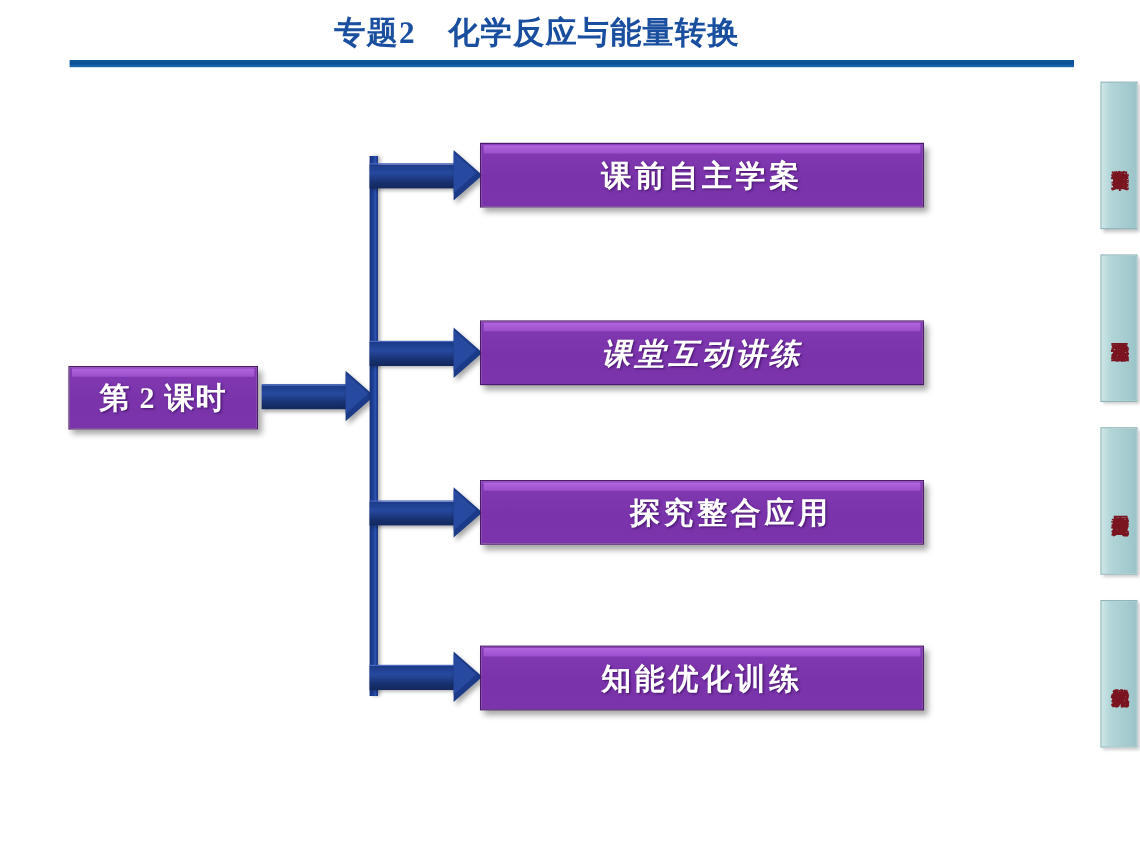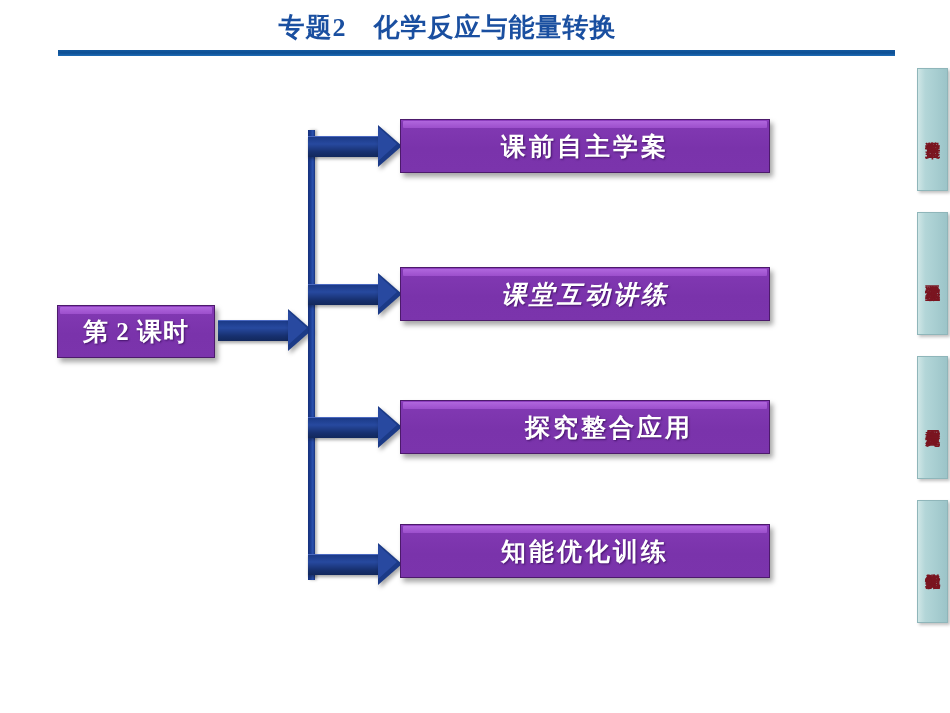--- a/index.html
+++ b/index.html
@@ -45,21 +45,21 @@
   }
 
   #box-lesson{left:57px;top:305px;width:158px;height:53px;justify-content:center;}
   #box-lesson span{font-size:25px;letter-spacing:1px;}
 
   .pbox-main{left:400px;width:370px;height:54px;}
   .pbox-main span{font-size:25px;letter-spacing:3px;}
   #box-1{top:119px;text-align:center;}
   #box-2{top:267px;font-style:italic;}
   #box-3{top:400px;padding-left:48px;}
-  #box-4{top:524px;}
+  #box-4{top:538px;}
 
   
   .spine{
     position:absolute;left:308px;top:130px;width:7px;height:450px;
     background:linear-gradient(to right,#16307a 0%,#1d3f96 40%,#2b52b0 70%,#16307a 100%);
     box-shadow:2px 0 3px rgba(0,0,0,.3);
   }
   .arrow{position:absolute;height:42px;}
   .arrow .shaft{
     position:absolute;left:0;top:11px;height:21px;

